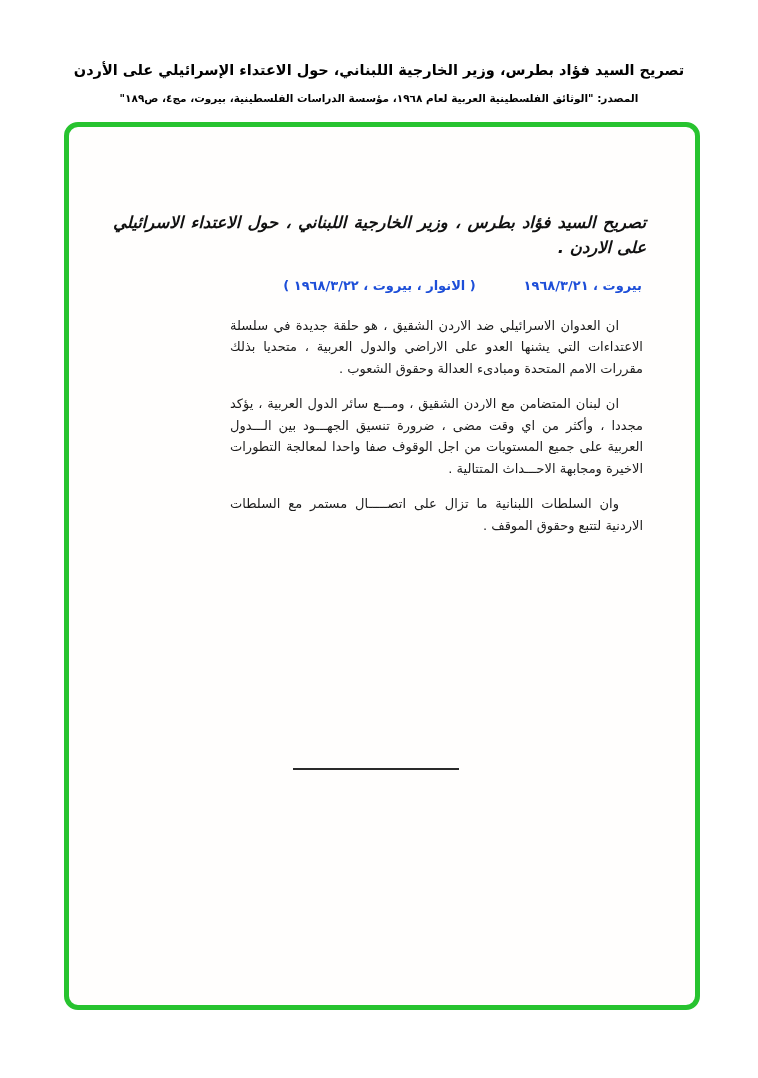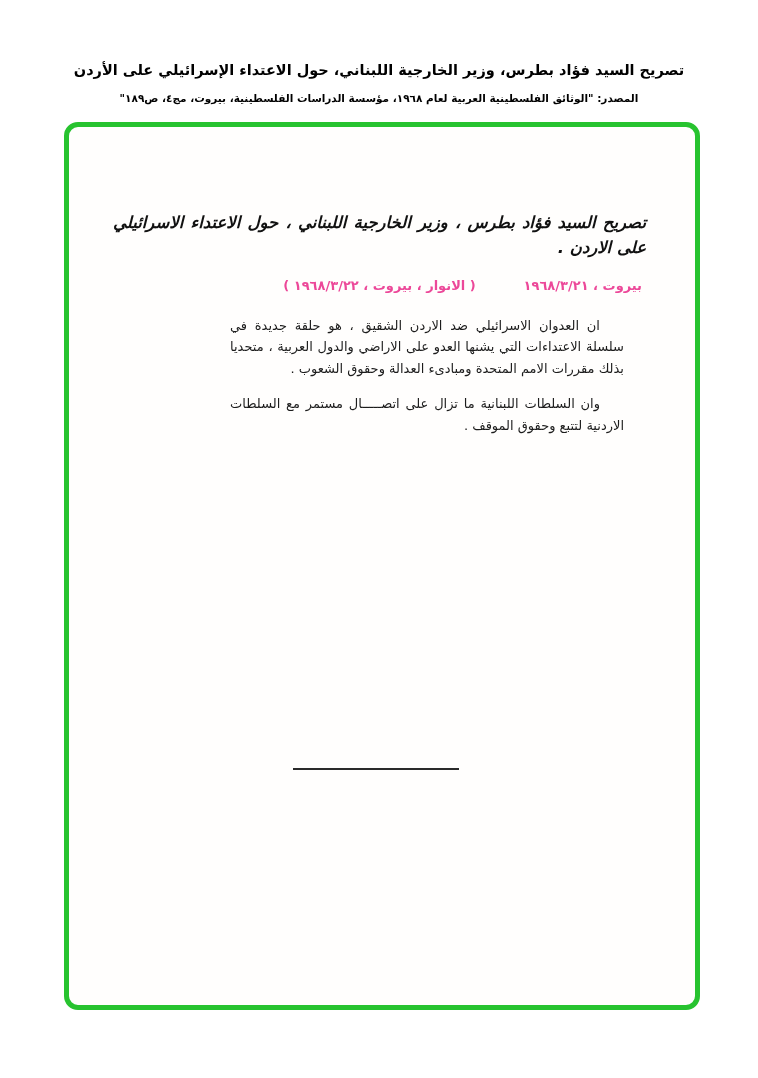--- a/index.html
+++ b/index.html
@@ -64,37 +64,37 @@
     color: #111;
     font-style: italic;
   }
 
   .doc-dateline {
     position: relative;
     margin-top: 17px;
     height: 22px;
     font-size: 13px;
     font-weight: bold;
-    color: #ec4899;
+    color: #1d4ed8;
   }
   .dateline-center {
     position: absolute;
     left: 0;
     right: 0;
     text-align: center;
   }
   .dateline-place {
     position: absolute;
     right: 4px;
     top: 0;
   }
 
   .doc-body {
     margin-top: 15px;
-    margin-right: 22px;
+    margin-right: 3px;
     margin-left: 117px; 
     font-size: 13px;
     line-height: 21.5px;
     text-align: justify;
     color: #1c1c1c;
   }
   .doc-para {
     margin: 0 0 14px 0;
     text-indent: 24px;
   }
@@ -121,18 +121,19 @@
 
     <div class="doc-title">تصريح السيد فؤاد بطرس ، وزير الخارجية اللبناني ، حول الاعتداء الاسرائيلي على الاردن .</div>
 
     <div class="doc-dateline">
       <span class="dateline-center">( الانوار ، بيروت ، ١٩٦٨/٣/٢٢ )</span>
       <span class="dateline-place">بيروت ، ١٩٦٨/٣/٢١</span>
     </div>
 
     <div class="doc-body">
       <p class="doc-para">ان العدوان الاسرائيلي ضد الاردن الشقيق ، هو حلقة جديدة في سلسلة الاعتداءات التي يشنها العدو على الاراضي والدول العربية ، متحديا بذلك مقررات الامم المتحدة ومبادىء العدالة وحقوق الشعوب .</p>
+      <p class="doc-para">ان لبنان المتضامن مع الاردن الشقيق ، ومـــع سائر الدول العربية ، يؤكد مجددا ، وأكثر من اي وقت مضى ، ضرورة تنسيق الجهـــود بين الـــدول العربية على جميع المستويات من اجل الوقوف صفا واحدا لمعالجة التطورات الاخيرة ومجابهة الاحـــداث المتتالية .</p>
       <p class="doc-para">وان السلطات اللبنانية ما تزال على اتصـــــال مستمر مع السلطات الاردنية لتتبع وحقوق الموقف .</p>
     </div>
   </div>
 
   <div class="doc-rule" style="border-top-color: rgb(42, 42, 42);"></div>
 </div>
 
 </body></html>

